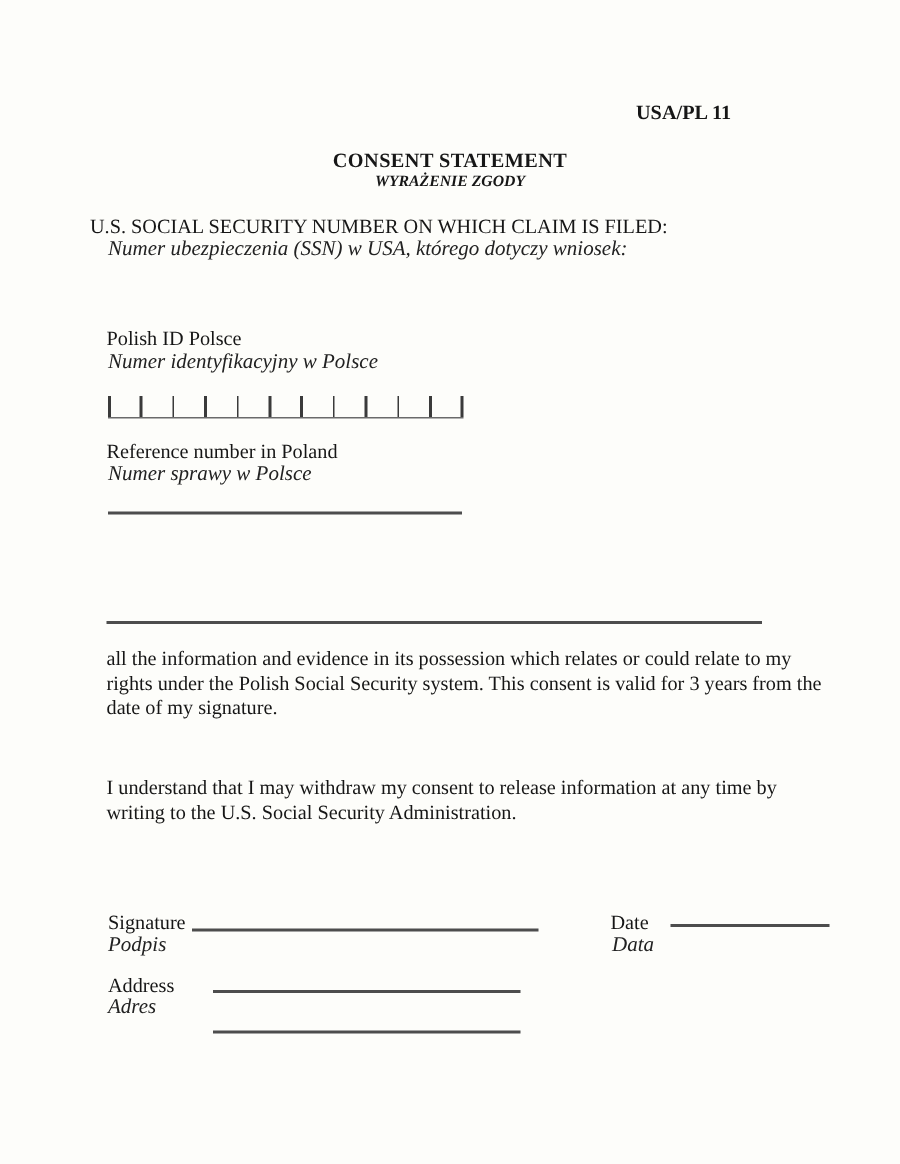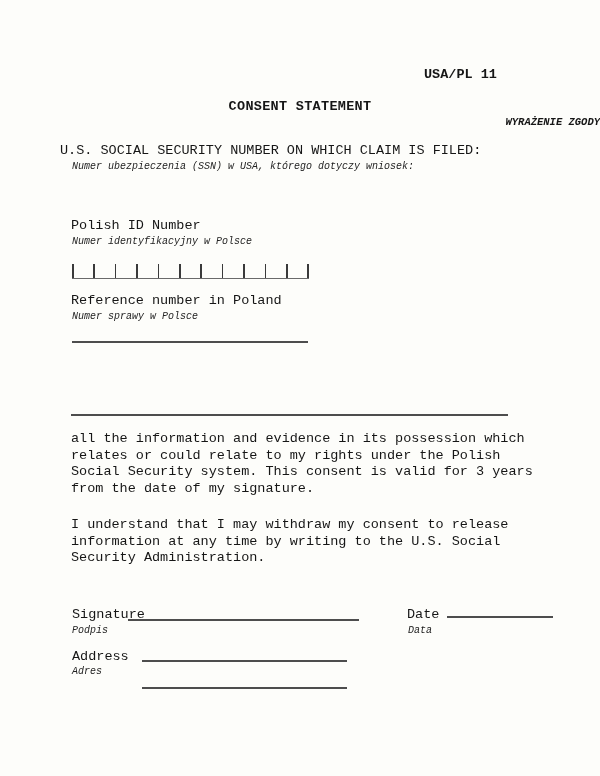--- a/index.html
+++ b/index.html
@@ -2,51 +2,51 @@
 <html><head>
 <meta charset="utf-8">
 <style>
   html,body { margin:0; padding:0; background:#e8e8e8; }
   .page {
     position:relative;
     width:600px; height:776px;
     margin:0 auto;
     background:#fdfdfa;
     color:#161616;
-    font-family:Liberation Mono, monospace;
+    font-family:Liberation Serif, serif;
     overflow:hidden;
   }
   .abs { position:absolute; }
   .en   { font-size:13.5px; line-height:16.5px; }
-  .pl   { font-size:10px; font-style:italic; line-height:11.5px; color:#222; }
+  .pl   { font-size:14px; font-style:italic; line-height:11.5px; color:#222; }
   .bold { font-weight:bold; }
   .center { left:0; width:600px; text-align:center; }
   .hline { position:absolute; height:1.6px; background:#4d4d4d; }
   .ruler {
     position:absolute;
     display:flex; justify-content:space-between; align-items:flex-end;
     border-bottom:1.6px solid #6a6a6a;
   }
   .ruler .tick { width:1.6px; height:14px; background:#3a3a3a; }
   .para { text-align:left; }
 </style>
 </head>
 <body>
 
 <div class="page">
 
   <div class="abs en bold" style="left:424px; top:67px;">USA/PL 11</div>
 
   <div class="abs center en bold" style="top:99px; letter-spacing:0.3px;">CONSENT STATEMENT</div>
-  <div class="abs center bold" style="top:116px; font-size:10.5px; font-style:italic;text-align:right;">WYRAŻENIE ZGODY</div>
+  <div class="abs center bold" style="top:116px; font-size:10.5px; font-style:italic;">WYRAŻENIE ZGODY</div>
 
   <div class="abs en" style="left:60px; top:143px;">U.S. SOCIAL SECURITY NUMBER ON WHICH CLAIM IS FILED:</div>
   <div class="abs pl" style="left:72px; top:161px;">Numer ubezpieczenia (SSN) w USA, którego dotyczy wniosek:</div>
 
-  <div class="abs en" style="left:71px; top:218px;">Polish ID Number</div>
+  <div class="abs en" style="left:71px; top:218px;">Polish ID Polsce</div>
   <div class="abs pl" style="left:72px; top:236px;">Numer identyfikacyjny w Polsce</div>
   <div class="ruler" style="left:72px; top:263px; width:237px; height:15px;">
       <span class="tick"></span>
       <span class="tick"></span>
       <span class="tick"></span>
       <span class="tick"></span>
       <span class="tick"></span>
       <span class="tick"></span>
       <span class="tick"></span>
       <span class="tick"></span>

